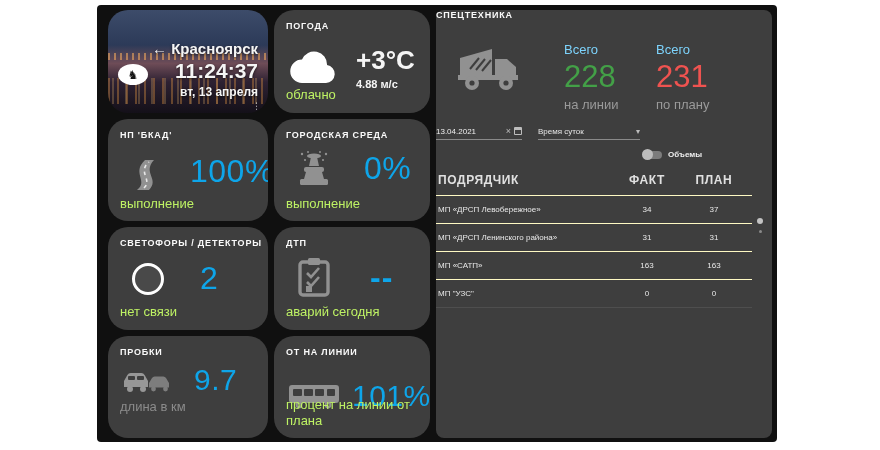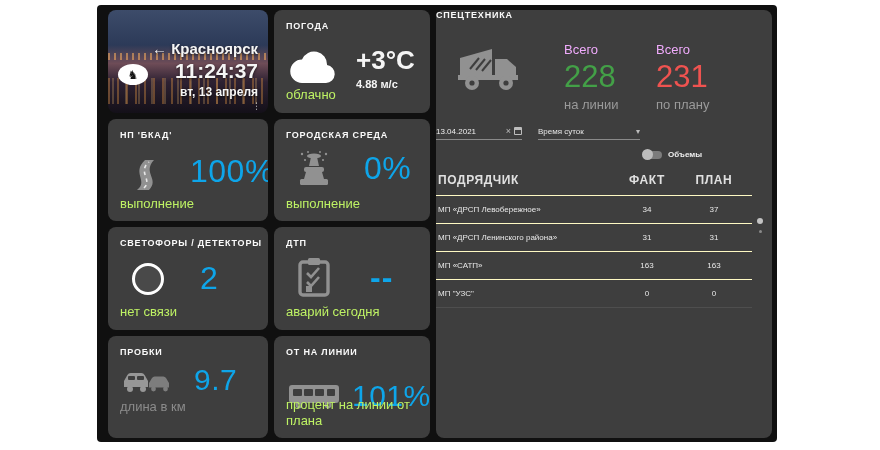--- a/index.html
+++ b/index.html
@@ -3,21 +3,21 @@
 <meta charset="utf-8">
 <style>
   * { margin:0; padding:0; box-sizing:border-box; }
   html,body { width:880px; height:450px; background:#ffffff; font-family:"Liberation Sans", sans-serif; overflow:hidden; }
   .stage {
     position:absolute; left:97px; top:5px; width:680px; height:437px;
     background:#101010; border-radius:4px;
     display:grid; grid-template-columns:160px 156px 336px; grid-template-rows:repeat(4,1fr);
     gap:6px; padding:5px 5px 4px 11px;
   }
-  .card { position:relative; background:#3e3e3e; border-radius:8px; padding:11px 12px; color:#f5f5f5; overflow:hidden; }
+  .card { position:relative; background:#3e3e3e; border-radius:20px; padding:11px 12px; color:#f5f5f5; overflow:hidden; }
   .card-title { font-size:9px; font-weight:bold; letter-spacing:.8px; color:#fafafa; white-space:nowrap; }
   .card-label { position:absolute; left:12px; bottom:9px; color:#bef264; font-size:13px; line-height:1.25; }
 
   
   .city-card { padding:10px; background:linear-gradient(180deg,#3d4c6a 0%,#2c3a58 34%,#6e4c57 52%,#2d2132 70%,#141019 100%); }
   .city-lights { position:absolute; left:0; top:42%; width:100%; height:7px;
     background:repeating-linear-gradient(90deg, rgba(238,166,92,.8) 0 2px, transparent 2px 6px); opacity:.75; }
   .city-lights2 { position:absolute; left:0; bottom:8%; width:100%; height:26px;
     background:repeating-linear-gradient(90deg, rgba(240,160,70,.5) 0 2px, transparent 2px 9px),
                repeating-linear-gradient(90deg, transparent 0 4px, rgba(255,200,120,.35) 4px 6px, transparent 6px 13px);
@@ -44,21 +44,21 @@
 
   .traffic-card .metric-row { margin-top:6px; }
   .traffic-label { position:static; margin-top:2px; color:#8b8b8b; font-size:13px; }
 
   
   .panel { grid-column:3; grid-row:1 / span 4; position:relative; background:#3e3e3e; border-radius:8px; padding:0; color:#f0f0f0; }
   .machinery-row { display:flex; align-items:flex-start; margin-top:22px; }
   .truck-box { margin-left:16px; }
   .stat { margin-left:34px; width:72px; }
   .stat:last-child { margin-left:20px; }
-  .stat-caption { font-size:13px; color:#f0abfc; }
+  .stat-caption { font-size:13px; color:#7dd3fc; }
   .stat-value { font-size:31px; margin-top:2px; }
   .stat-label { font-size:13px; color:#9a9a9a; margin-top:2px; }
 
   .controls-row { display:flex; align-items:flex-end; margin-top:14px; }
   .date-field { width:86px; border-bottom:1px solid #8a8a8a; padding-bottom:3px; display:flex; align-items:center; font-size:8px; color:#eee; }
   .date-text { flex:1; }
   .date-clear { color:#bdbdbd; font-size:9px; margin-right:3px; cursor:default; }
   .cal-icon { display:inline-block; width:8px; height:8px; border:1px solid #bdbdbd; border-top-width:3px; border-radius:1px; }
   .select-field { width:102px; margin-left:16px; border-bottom:1px solid #8a8a8a; padding-bottom:3px; display:flex; align-items:center; font-size:8px; color:#e5e5e5; }
   .select-text { flex:1; }

